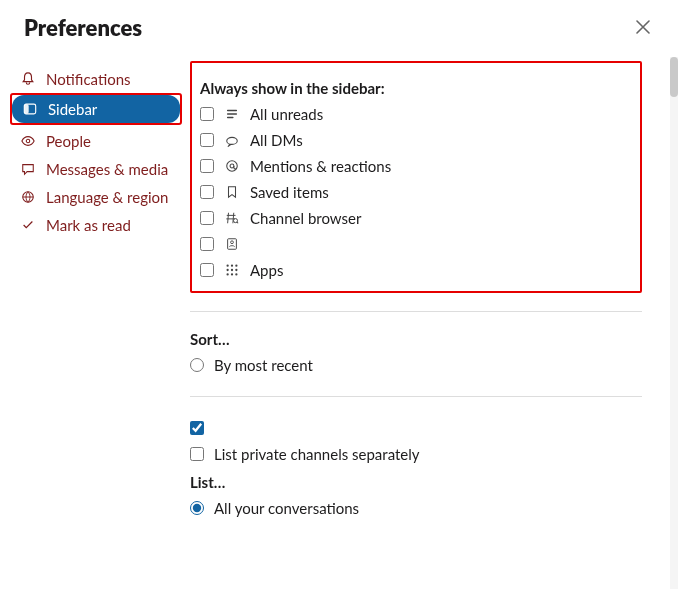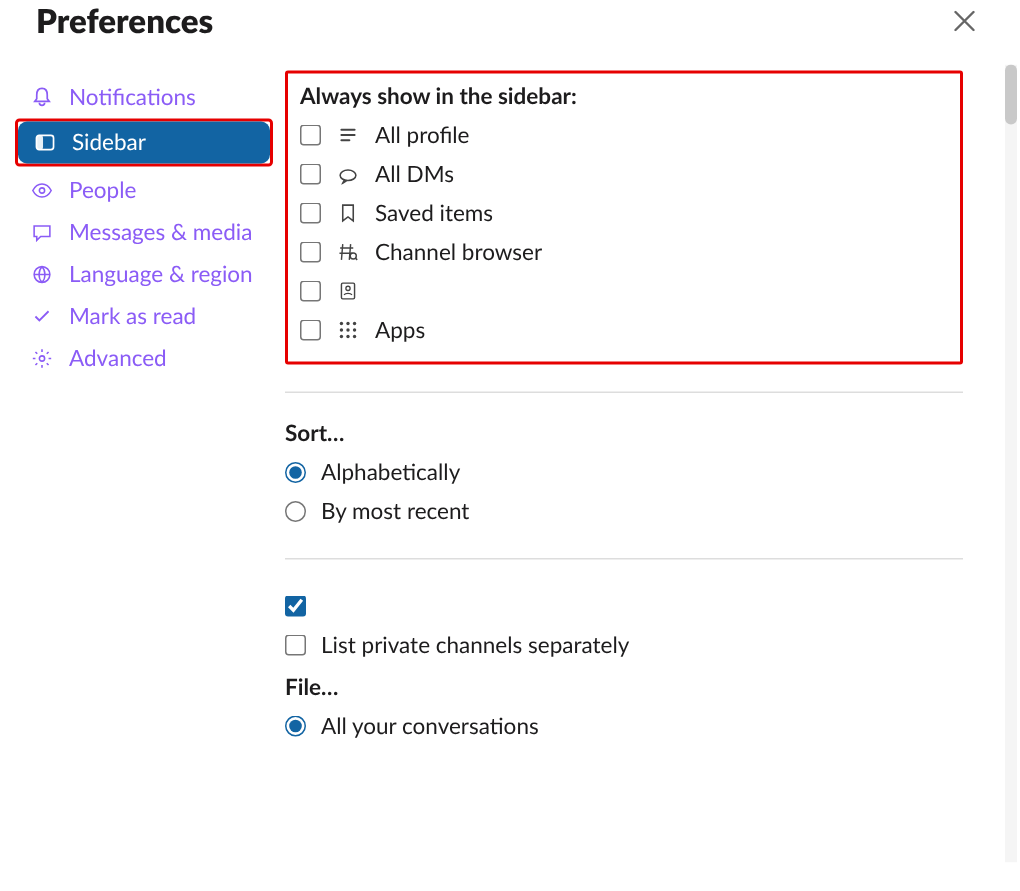--- a/index.html
+++ b/index.html
@@ -8,23 +8,23 @@
     width: 680px;
     height: 594px;
     font-family: -apple-system, BlinkMacSystemFont, "Segoe UI", "Lato", Arial, sans-serif;
     font-size: 15px;
     color: #1d1c1d;
     background: #fff;
     overflow: hidden;
   }
   .header {
     display: flex;
-    align-items: flex-end;
+    align-items: flex-start;
     justify-content: space-between;
-    padding: 0 24px 16px 24px;
+    padding: 14px 24px 16px 24px;
     gap: 36px;
   }
   .header h1 {
     margin: 0;
     font-size: 22px;
     font-weight: 800;
   }
   .close {
     width: 26px; height: 26px;
     display: flex; align-items: center; justify-content: center;
@@ -42,46 +42,47 @@
     box-sizing: border-box;
   }
   .nav-item {
     display: flex;
     align-items: center;
     height: 28px;
     padding: 0 10px;
     border-radius: 6px;
     gap: 10px;
     cursor: pointer;
-    color: #8b5cf6;
+    color: #7f1d1d;
     font-size: 15px;
   }
   .nav-item.active {
     background: #1264a3;
     color: #fff;
+    border-radius: 12px;
   }
   .nav-item .nav-icon { width: 16px; height: 16px; display:flex; align-items:center; justify-content:center;}
   .nav-active-highlight {
     border: 2px solid #e60000;
     border-radius: 3px;
     padding: 0;
     margin-bottom: 2px;
   }
   .content-wrap {
     flex: 1;
     position: relative;
     overflow-y: auto;
     padding-right: 18px;
   }
   .content {
     padding: 4px 20px 20px 0;
   }
   .section-box {
     border: 2px solid #e60000;
-    padding: 6px 8px 8px 8px;
+    padding: 16px 8px 8px 8px;
     border-radius: 2px;
     margin-bottom: 11px;
   }
   .section-title {
     font-weight: 700;
     font-size: 15px;
     margin-bottom: 4px;
   }
   .check-row, .radio-row {
     display: flex;
@@ -193,61 +194,63 @@
 
     <div class="nav-item">
       <span class="nav-icon">
         <svg width="14" height="14" viewBox="0 0 16 16">
             <path d="M3 8 l3 3 l7 -7" fill="none" stroke="currentColor" stroke-width="1.4"></path>
           </svg>
       </span>
       <span>Mark as read</span>
     </div>
 
-    <div class="nav-item">
-      <span class="nav-icon">
-        <svg width="14" height="14" viewBox="0 0 16 16">
-            <circle cx="8" cy="8" r="2" fill="none" stroke="currentColor" stroke-width="1.2"></circle>
-            <path d="M8 1 v2 M8 13 v2 M1 8 h2 M13 8 h2 M3 3 l1.4 1.4 M11.6 11.6 L13 13 M13 3 l-1.4 1.4 M4.4 11.6 L3 13" stroke="currentColor" stroke-width="1.2"></path>
-          </svg>
-      </span>
-      <span>Advanced</span>
-    </div>
 
   </div>
 
   <div class="content-wrap">
     <div class="scrollbar-fake"></div>
     <div class="scrollbar-thumb"></div>
 
     <div class="content">
 
       <div class="section-box">
         <div class="section-title">Always show in the sidebar:</div>
 
         <label class="check-row">
           <input type="checkbox" style="">
           <span class="row-icon">
               <svg width="14" height="14" viewBox="0 0 16 16">
                 <path d="M3 4 h10 M3 8 h10 M3 12 h6" stroke="currentColor" stroke-width="1.6" stroke-linecap="round"></path>
               </svg>
             </span>
-          <span>All profile</span>
+          <span>All unreads</span>
         </label>
 
         <label class="check-row">
           <input type="checkbox" style="">
           <span class="row-icon">
               <svg width="14" height="14" viewBox="0 0 16 16">
                 <path d="M2 9 a6 4 0 1 1 12 0 a6 4 0 1 1 -12 0 M5 13 l-1 2 l3 -2" fill="none" stroke="currentColor" stroke-width="1.2"></path>
               </svg>
             </span>
           <span>All DMs</span>
         </label>
 
+        <label class="check-row">
+          <input type="checkbox" style="">
+          <span class="row-icon">
+              <svg width="14" height="14" viewBox="0 0 16 16">
+                <circle cx="8" cy="8" r="6" fill="none" stroke="currentColor" stroke-width="1.2"></circle>
+                <circle cx="8" cy="8" r="2.2" fill="none" stroke="currentColor" stroke-width="1.2"></circle>
+                <path d="M10.2 8 v2 a1.5 1.5 0 0 0 3 0" fill="none" stroke="currentColor" stroke-width="1.2"></path>
+              </svg>
+            </span>
+          <span>Mentions &amp; reactions</span>
+        </label>
 
         <label class="check-row">
           <input type="checkbox" style="">
           <span class="row-icon">
               <svg width="14" height="14" viewBox="0 0 16 16">
                 <path d="M4 2 h8 v12 l-4 -3 l-4 3 Z" fill="none" stroke="currentColor" stroke-width="1.2"></path>
               </svg>
             </span>
           <span>Saved items</span>
         </label>
@@ -293,39 +296,35 @@
             </span>
           <span>Apps</span>
         </label>
       </div>
 
       <hr class="divider">
 
       <div class="section-title">Sort…</div>
 
       <label class="radio-row">
-        <input type="radio" name="sort" checked="" style="">
-        <span>Alphabetically</span>
-      </label>
-      <label class="radio-row">
         <input type="radio" name="sort" style="">
         <span>By most recent</span>
       </label>
 
       <hr class="divider">
 
       <label class="check-row">
         <input type="checkbox" checked="" style="">
       </label>
       <label class="check-row">
         <input type="checkbox" style="">
         <span>List private channels separately</span>
       </label>
 
-      <div class="section-title" style="margin-top:6px">File…</div>
+      <div class="section-title" style="margin-top:6px">List…</div>
 
       <label class="radio-row">
         <input type="radio" name="show" checked="" style="">
         <span>All your conversations</span>
       </label>
 
     </div>
   </div>
 </div>
 

